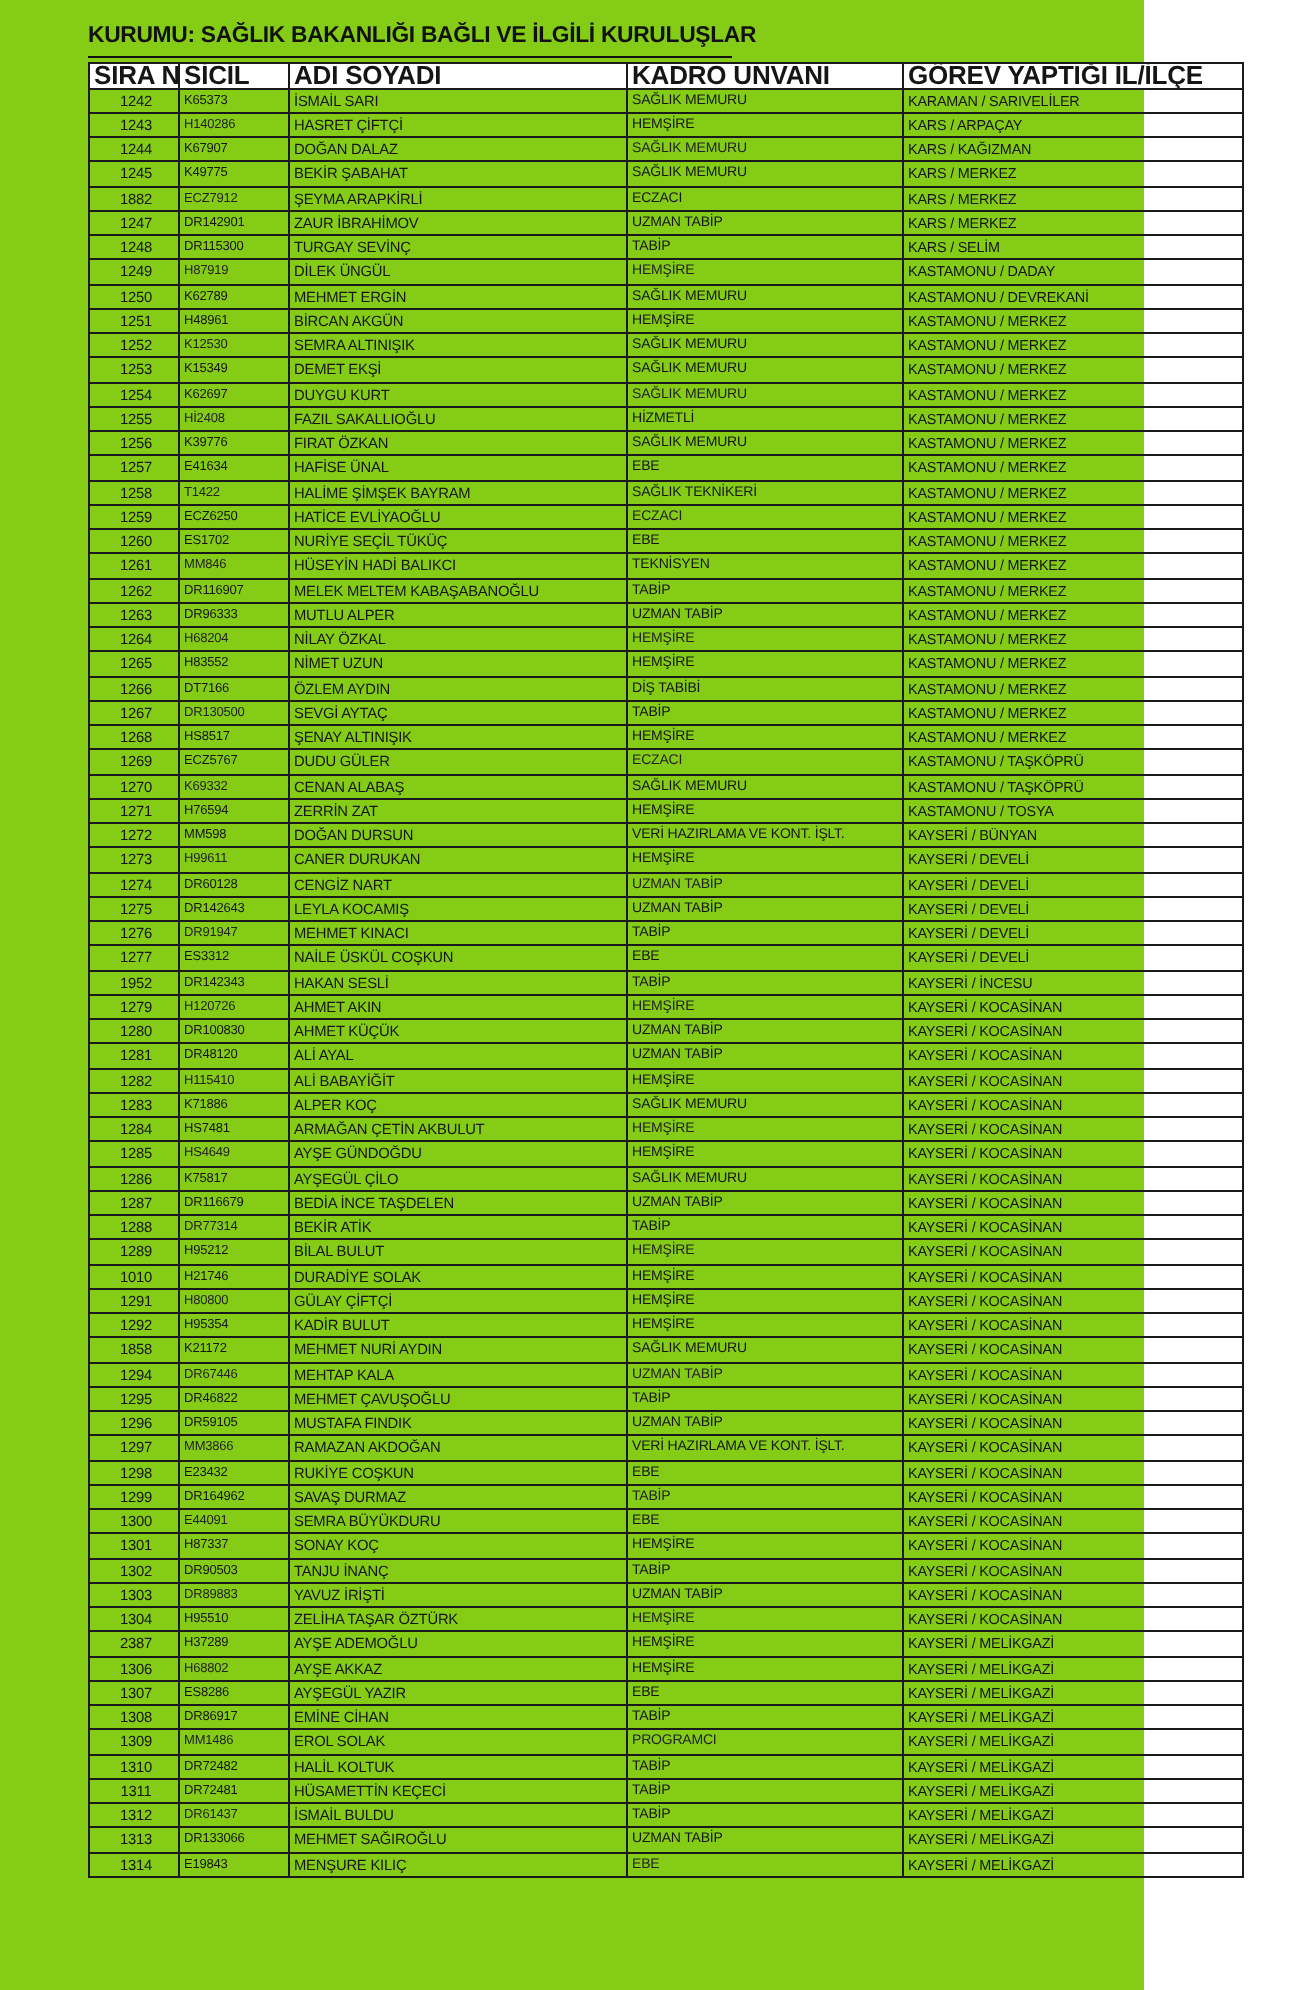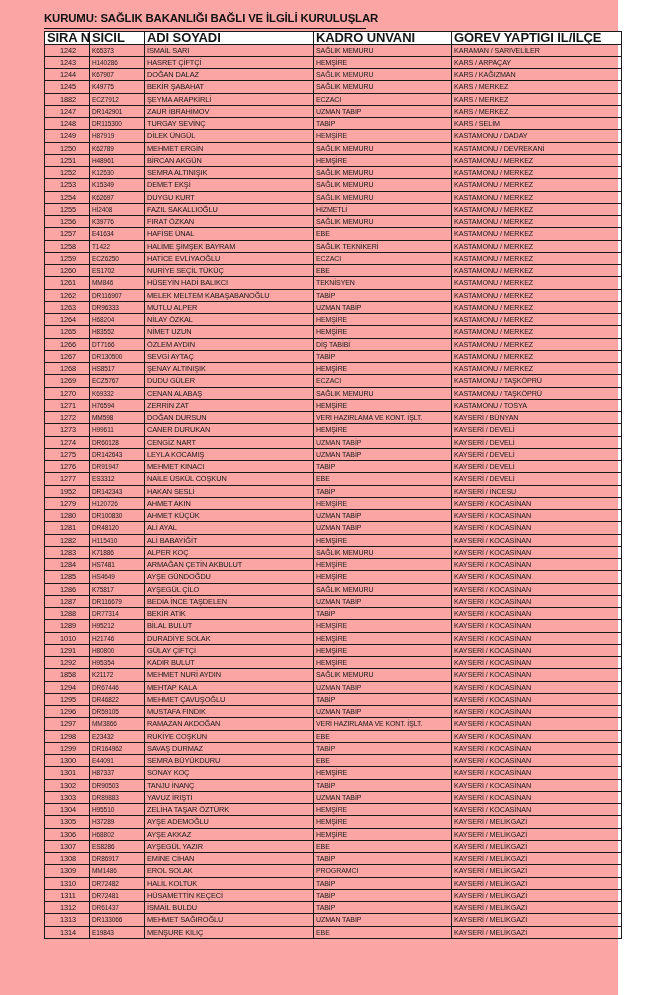--- a/index.html
+++ b/index.html
@@ -9,25 +9,25 @@
   }
   body {
     width: 650px;
     height: 995px;
     font-family: "Liberation Sans", sans-serif;
     color: #000000;
     overflow: hidden;
   }
   .page {
     position: relative;
-    width: 618px;
+    width: 572px;
     height: 995px;
     box-sizing: border-box;
     padding: 0;
-    background: #fca5a5;
+    background: #84cc16;
   }
   .doc-title {
     position: absolute;
     left: 44px;
     top: 12px;
     font-size: 11.4px;
     font-weight: bold;
     letter-spacing: -0.15px;
     white-space: nowrap;
     color: #111111;
@@ -552,21 +552,21 @@
           <td class="c-gorev">KAYSERİ / KOCASİNAN</td>
         </tr>
         <tr>
           <td class="c-sira">1304</td>
           <td class="c-sicil">H95510</td>
           <td class="c-ad">ZELİHA TAŞAR ÖZTÜRK</td>
           <td class="c-unvan">HEMŞİRE</td>
           <td class="c-gorev">KAYSERİ / KOCASİNAN</td>
         </tr>
         <tr>
-          <td class="c-sira">1305</td>
+          <td class="c-sira">2387</td>
           <td class="c-sicil">H37289</td>
           <td class="c-ad">AYŞE ADEMOĞLU</td>
           <td class="c-unvan">HEMŞİRE</td>
           <td class="c-gorev">KAYSERİ / MELİKGAZİ</td>
         </tr>
         <tr>
           <td class="c-sira">1306</td>
           <td class="c-sicil">H68802</td>
           <td class="c-ad">AYŞE AKKAZ</td>
           <td class="c-unvan">HEMŞİRE</td>

